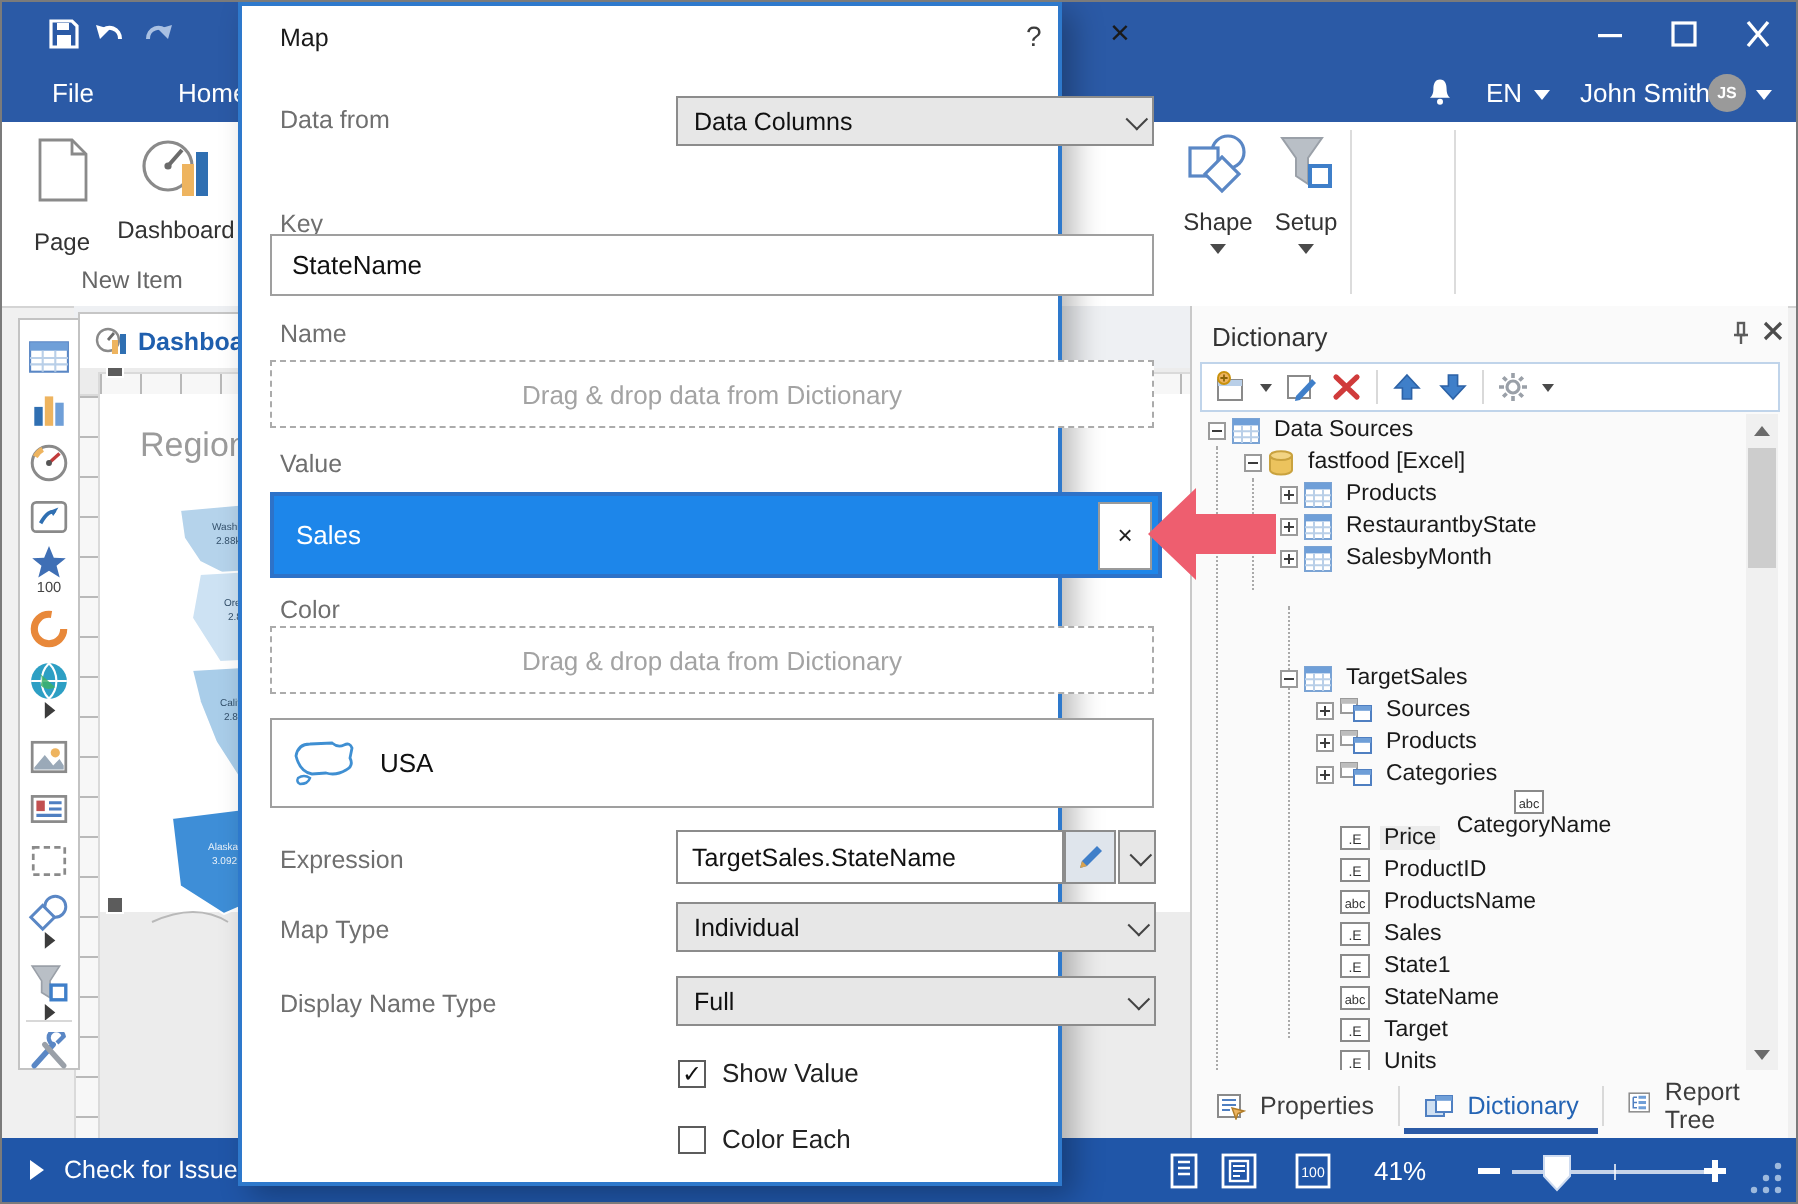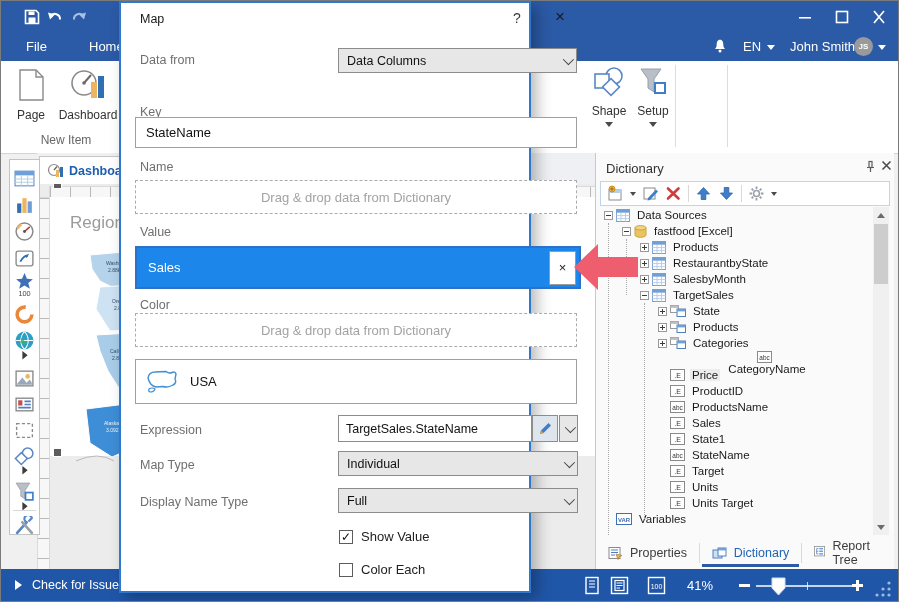--- a/index.html
+++ b/index.html
@@ -158,21 +158,21 @@
   </div>
 
   <div id="ribbon" class="abs">
     <div class="abs" style="left:12px;top:7px;width:36px;">
       <span style="display:block;width:32px;height:34px;margin:0 auto;">
           <svg viewBox="0 0 32 34">
             <path d="M5 2 H21 L28 9 V32 H5 Z" fill="#fff" stroke="#8a8a8a" stroke-width="1.4"></path>
             <path d="M21 2 L21 9 L28 9" fill="none" stroke="#8a8a8a" stroke-width="1.4"></path>
           </svg>
         </span>
-      <div class="rb-label" style="margin-top:6px;">Page</div>
+      <div class="rb-label" style="margin-top:12px;">Page</div>
     </div>
     <div class="abs" style="left:56px;top:7px;width:62px;">
       <span style="display:block;width:38px;height:34px;margin:0 auto;">
           <svg viewBox="0 0 38 34">
             <circle cx="15" cy="15" r="12" fill="#fff" stroke="#8a8a8a" stroke-width="1.6"></circle>
             <path d="M15 15 L22 7" stroke="#6b6b6b" stroke-width="2"></path>
             <circle cx="15" cy="15" r="1.8" fill="#6b6b6b"></circle>
             <rect x="22" y="14" width="6" height="16" fill="#eeb45f"></rect>
             <rect x="29" y="8" width="6" height="22" fill="#2f6fb2"></rect>
           </svg>
@@ -461,42 +461,42 @@
           <span class="exp plus"></span>
           <span class="ticon">
             <svg width="14" height="13" viewBox="0 0 14 13">
               <rect x="0.5" y="0.5" width="13" height="12" fill="#fff" stroke="#7aa3d4"></rect>
               <rect x="0.5" y="0.5" width="13" height="3.2" fill="#6f9fd8"></rect>
               <path d="M5 3.7 V12.5 M9.5 3.7 V12.5 M0.5 6.6 H13.5 M0.5 9.6 H13.5" stroke="#b9cfe8" fill="none"></path>
             </svg>
           </span>
           <span class="tlabel">SalesbyMonth</span>
         </div>
-        <div class="trow" style="padding-left: 40px;">
+        <div class="trow" style="padding-left: 40px; margin-top: 44px;">
           <span class="exp"></span>
           <span class="ticon">
             <svg width="14" height="13" viewBox="0 0 14 13">
               <rect x="0.5" y="0.5" width="13" height="12" fill="#fff" stroke="#7aa3d4"></rect>
               <rect x="0.5" y="0.5" width="13" height="3.2" fill="#6f9fd8"></rect>
               <path d="M5 3.7 V12.5 M9.5 3.7 V12.5 M0.5 6.6 H13.5 M0.5 9.6 H13.5" stroke="#b9cfe8" fill="none"></path>
             </svg>
           </span>
           <span class="tlabel">TargetSales</span>
         </div>
         <div class="trow" style="padding-left: 58px;">
           <span class="exp plus"></span>
           <span class="ticon">
             <svg width="16" height="12" viewBox="0 0 16 12">
               <rect x="0.5" y="0.5" width="8" height="7" fill="#fff" stroke="#9a9a9a"></rect>
               <rect x="0.5" y="0.5" width="8" height="2.4" fill="#bdbdbd"></rect>
               <rect x="7" y="4" width="8.5" height="7.5" fill="#fff" stroke="#4f7fc1"></rect>
               <rect x="7" y="4" width="8.5" height="2.4" fill="#6f9fd8"></rect>
             </svg>
           </span>
-          <span class="tlabel">State</span>
+          <span class="tlabel">Sources</span>
         </div>
         <div class="trow" style="padding-left: 58px;">
           <span class="exp plus"></span>
           <span class="ticon">
             <svg width="16" height="12" viewBox="0 0 16 12">
               <rect x="0.5" y="0.5" width="8" height="7" fill="#fff" stroke="#9a9a9a"></rect>
               <rect x="0.5" y="0.5" width="8" height="2.4" fill="#bdbdbd"></rect>
               <rect x="7" y="4" width="8.5" height="7.5" fill="#fff" stroke="#4f7fc1"></rect>
               <rect x="7" y="4" width="8.5" height="2.4" fill="#6f9fd8"></rect>
             </svg>

